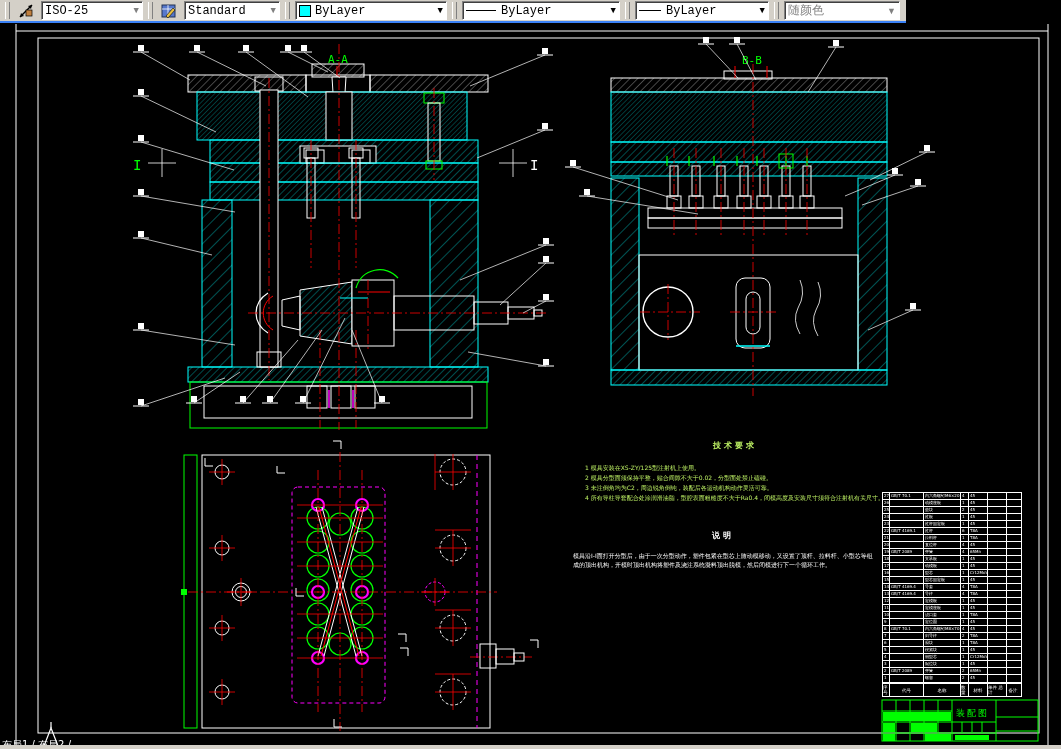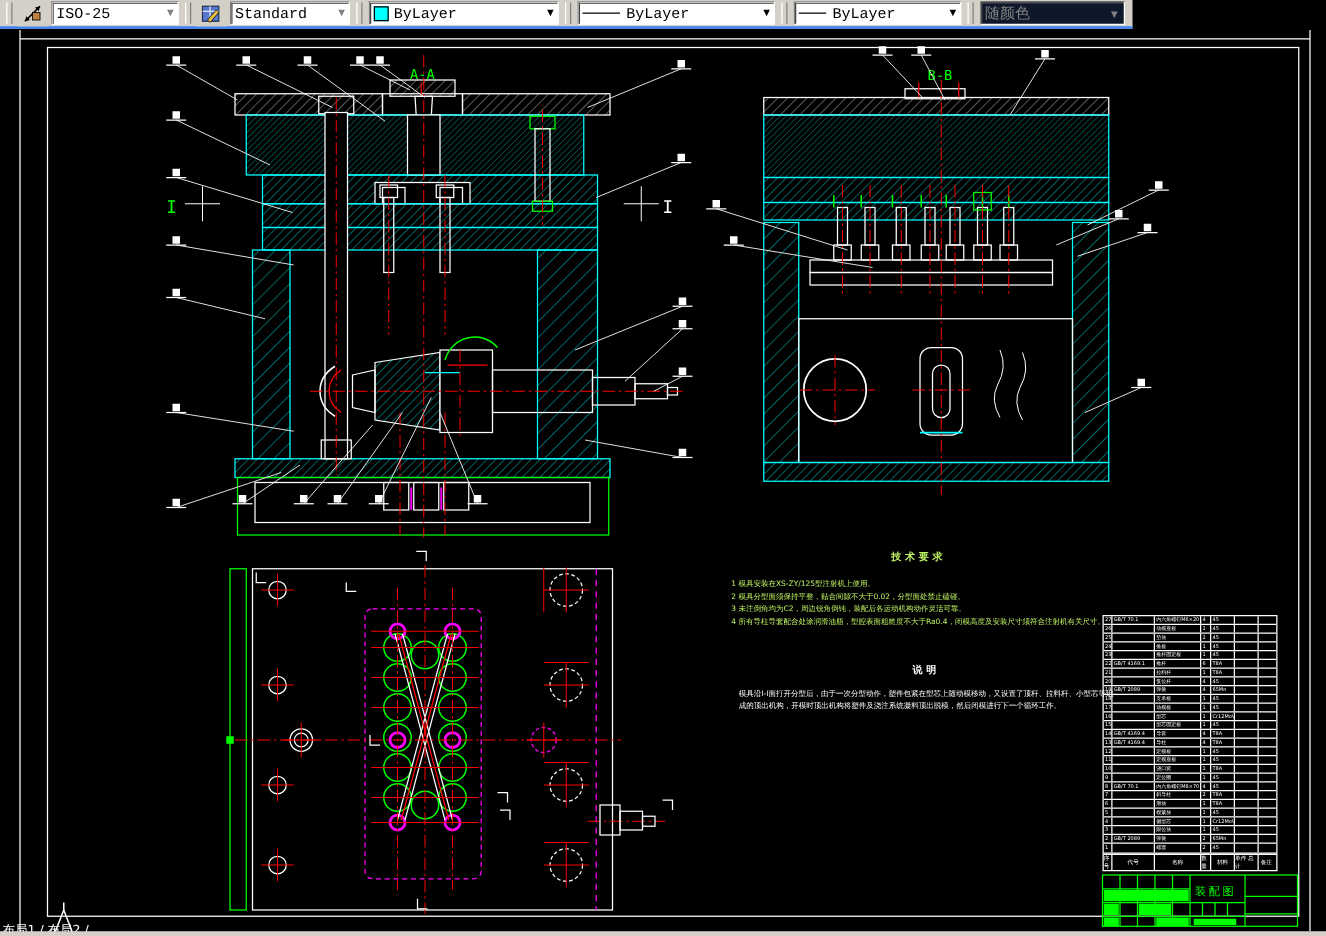--- a/index.html
+++ b/index.html
@@ -13,30 +13,30 @@
   .tbbtn{width:24px;height:20px;background:#d4d0c8;border:1px solid #d4d0c8;display:flex;
          align-items:center;justify-content:center;padding:0;margin:0 1px;}
   .combo{height:19px;background:#fff;border:1px solid;border-color:#808080 #fff #fff #808080;
          box-shadow:inset 1px 1px 0 #404040;display:flex;align-items:center;padding:0 3px;
          box-sizing:border-box;margin:0 2px;font-family:"Liberation Mono","DejaVu Sans Mono",monospace;
          font-size:12px;white-space:nowrap;overflow:hidden;}
   .combo .arrow{margin-left:auto;font-size:9px;color:#000;padding-left:3px;}
   .combo .arrow.gray{color:#808080;}
   .sw{width:10px;height:10px;background:#00ffff;border:1px solid #000;margin-right:4px;flex:0 0 auto;}
   .lineglyph{width:30px;height:0;border-top:1px solid #000;margin-right:5px;flex:0 0 auto;}
-  .combo.disabled{background:#0f172a;color:#848484;font-family:"Liberation Sans",sans-serif;}
+  .combo.disabled{background:#ffffff;color:#848484;font-family:"Liberation Sans",sans-serif;}
   .w-dim{width:102px}.w-txt{width:96px}.w-color{width:152px}.w-lt{width:158px}.w-lw{width:134px}.w-ps{width:116px}
   
   .cad{position:absolute;left:0;top:24px;}
   .tech{position:absolute;left:585px;top:440px;width:300px;color:#bef264;
         font-family:"DejaVu Sans",sans-serif;}
   .tech .ttl{text-align:center;font-size:8px;font-weight:bold;letter-spacing:3px;}
   .tech .items{margin-top:12px;}
   .tech .ti{font-size:6px;line-height:10px;white-space:nowrap;}
-  .notes{position:absolute;left:591px;top:530px;width:300px;color:#fff;font-family:"DejaVu Sans",sans-serif;}
+  .notes{position:absolute;left:573px;top:530px;width:300px;color:#fff;font-family:"DejaVu Sans",sans-serif;}
   .notes .ttl{text-align:center;font-size:8px;font-weight:bold;letter-spacing:3px;}
   .notes .body{margin-top:10px;font-size:6px;line-height:9px;}
   
   .bom{position:absolute;left:882px;top:492px;width:140px;border:1px solid #fff;color:#fff;
        font-family:"DejaVu Sans",sans-serif;font-size:4px;box-sizing:border-box;}
   .bomrow{display:grid;grid-template-columns:7px 34px 37px 8px 19px 19px 12px;height:7px;
           border-bottom:1px solid #fff;box-sizing:border-box;}
   .bomrow:last-child{border-bottom:none;}
   .bomrow span{border-right:1px solid #fff;overflow:hidden;white-space:nowrap;line-height:6px;
                padding-left:1px;box-sizing:border-box;}

